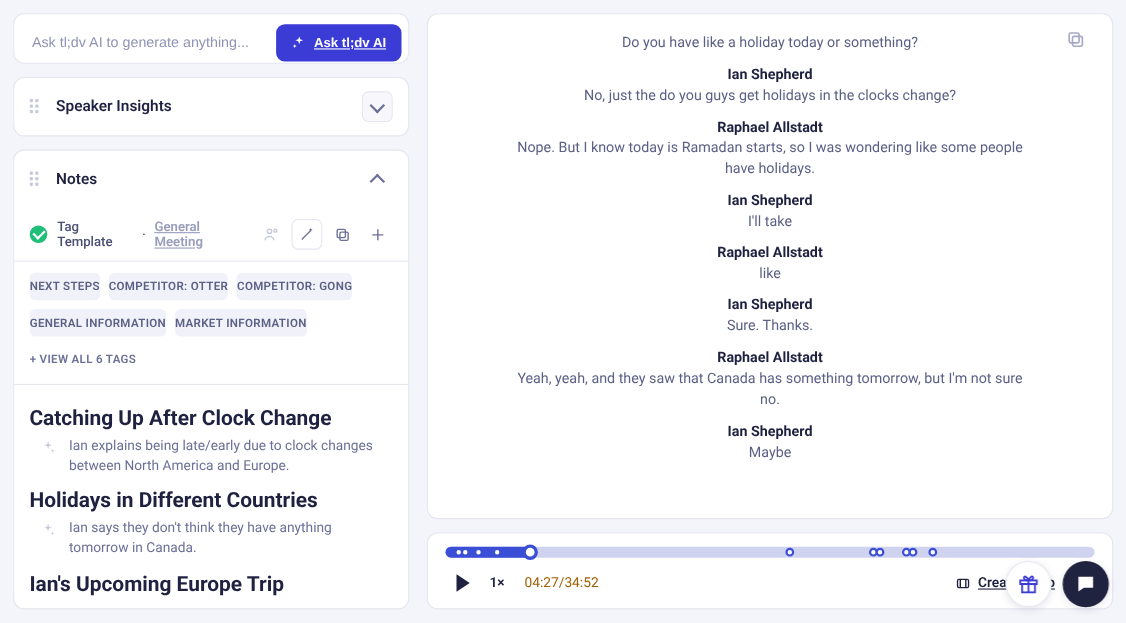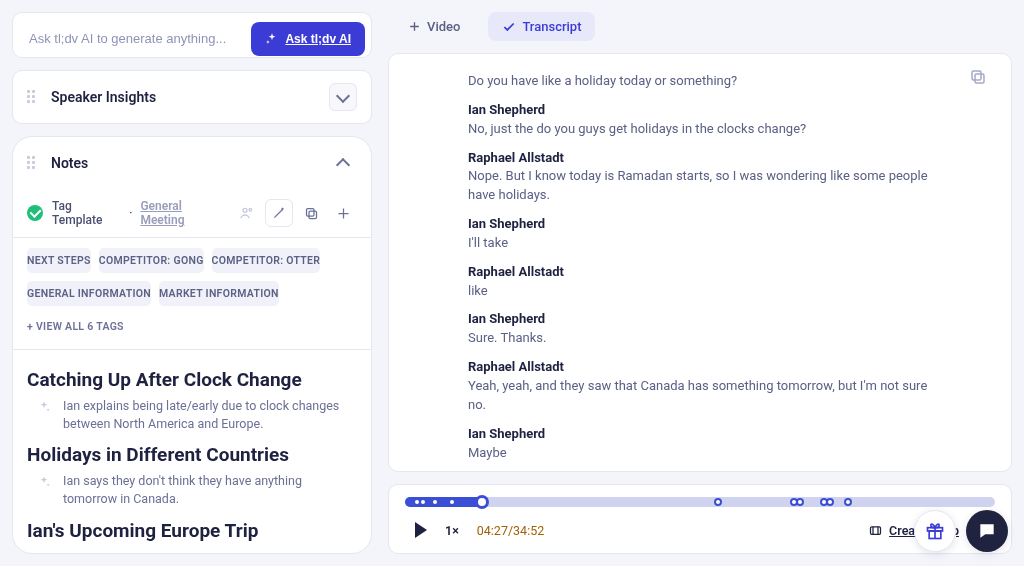--- a/index.html
+++ b/index.html
@@ -99,21 +99,21 @@
     width:28px;height:28px;
     border:1px solid var(--border);
     background:#f8f8fc;
     border-radius:6px;
     display:flex;align-items:center;justify-content:center;
     cursor:pointer;
   }
   .chev{width:10px;height:10px;border-right:2px solid #6b7096;border-bottom:2px solid #6b7096;}
   .chev.down{transform:rotate(45deg);margin-top:-3px;}
   .chev.up{transform:rotate(-135deg);margin-bottom:-3px;}
-  .notes-card{display:flex;flex-direction:column;min-height:0;flex:1;border-radius:20px;}
+  .notes-card{display:flex;flex-direction:column;min-height:0;flex:1;}
   .notes-toolbar{
     display:flex;align-items:center;padding:10px 14px;gap:6px;border-bottom:1px solid var(--border);
     font-size:12px;
   }
   .check-badge{
     width:16px;height:16px;border-radius:50%;background:#1fbf7a;display:flex;align-items:center;justify-content:center;flex:0 0 auto;
   }
   .check-badge::after{
     content:"";width:5px;height:8px;border-right:2px solid #fff;border-bottom:2px solid #fff;transform:rotate(45deg);margin-top:-2px;
   }
@@ -142,21 +142,21 @@
   }
   
   .right{flex:1;display:flex;flex-direction:column;gap:12px;min-width:0;}
   .tabs{display:flex;gap:14px;padding-left:6px;}
   .tab{
     display:flex;align-items:center;gap:6px;padding:7px 14px;border-radius:8px;font-size:13px;font-weight:500;cursor:pointer;color:#5b6085;
   }
   .tab.active{background:var(--accent-light);color:var(--accent);}
   .transcript-card{
     flex:1;background:var(--panel);border:1px solid var(--border);border-radius:10px;
-    padding:18px 39px;position:relative;overflow:auto;min-height:0;
+    padding:18px 39px;position:relative;overflow:auto;min-height:0;text-align:center;
   }
   .copy-btn{
     position:absolute;top:14px;right:18px;width:24px;height:24px;color:#a5a9c6;cursor:pointer;
   }
   .t-line{margin-bottom:10px;color:#5b6085;font-size:13px;line-height:1.45;}
   .t-line .spk{font-weight:700;color:var(--text);display:block;}
   .player-card{
     background:var(--panel);border:1px solid var(--border);border-radius:10px;padding:12px 16px 14px 16px;
   }
   .timeline{
@@ -256,22 +256,22 @@
           <span class="tb-icon">
             <svg width="15" height="15" viewBox="0 0 24 24" stroke="#6b7096" stroke-width="2">
                 <path d="M12 4v16M4 12h16"></path>
               </svg>
           </span>
         </div>
       </div>
 
       <div class="tags-row" id="tags-row">
           <span class="tag">NEXT STEPS</span>
+          <span class="tag">COMPETITOR: OTTER</span>
           <span class="tag">COMPETITOR: GONG</span>
-          <span class="tag">COMPETITOR: OTTER</span>
           <span class="tag">GENERAL INFORMATION</span>
           <span class="tag">MARKET INFORMATION</span>
           <span class="tag view-all">+ VIEW ALL 6 TAGS</span>
         </div>
 
       <div class="notes-body" id="notes-body">
           <div class="note-section">
             <h4>Catching Up After Clock Change</h4>
             <div class="note-item">
               <span class="spark">
@@ -294,34 +294,20 @@
             </div>
           </div>
           <div class="note-section">
             <h4>Ian's Upcoming Europe Trip</h4>
           </div>
         </div>
     </div>
   </div>
 
   <div class="right">
-    <div class="tabs">
-      <div class="tab">
-        <svg width="13" height="13" viewBox="0 0 24 24" stroke="#5b6085" stroke-width="2.5">
-            <path d="M12 4v16M4 12h16"></path>
-          </svg>
-        <span>Video</span>
-      </div>
-      <div class="tab active">
-        <svg width="14" height="14" viewBox="0 0 24 24" fill="none" stroke="#3b3bd6" stroke-width="3">
-            <path d="M4 12l5 5L20 6"></path>
-          </svg>
-        <span>Transcript</span>
-      </div>
-    </div>
 
     <div class="transcript-card">
       <span class="copy-btn">
         <svg width="18" height="18" viewBox="0 0 24 24" fill="none" stroke="#a5a9c6" stroke-width="2">
             <rect x="8" y="8" width="12" height="12" rx="2"></rect>
             <rect x="4" y="4" width="12" height="12" rx="2"></rect>
           </svg>
       </span>
       <div id="transcript-lines" style="padding-left:40px;padding-right:40px;">
           <div class="t-line"><span>Do you have like a holiday today or something?</span></div>

